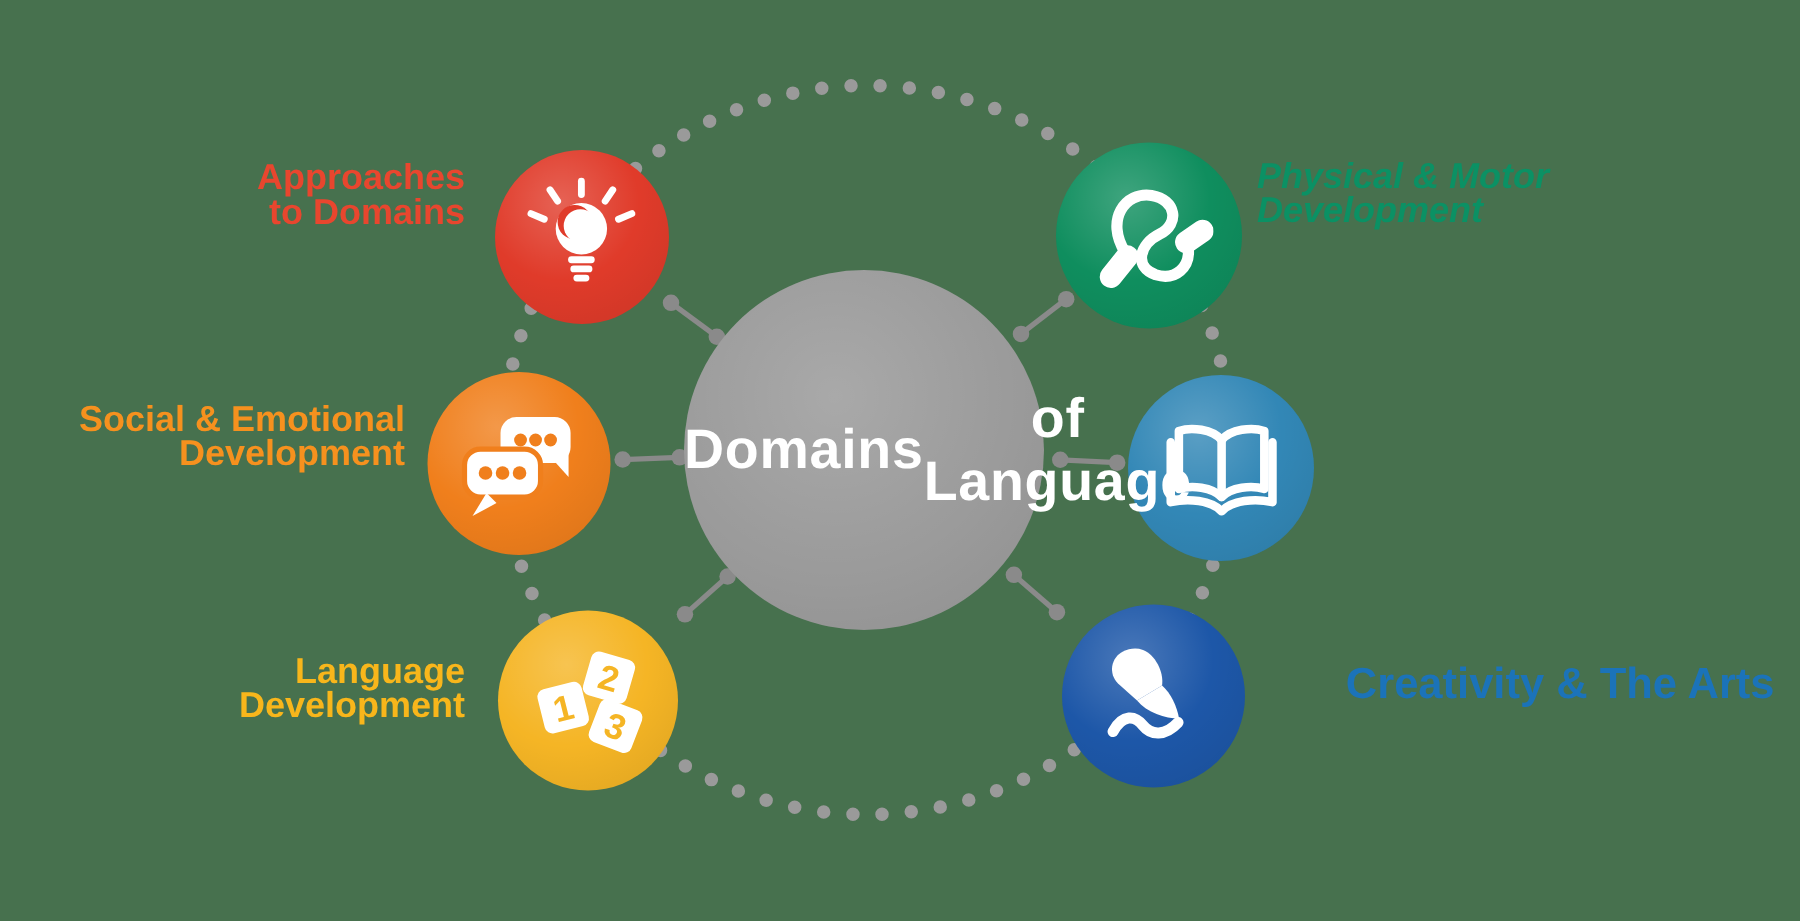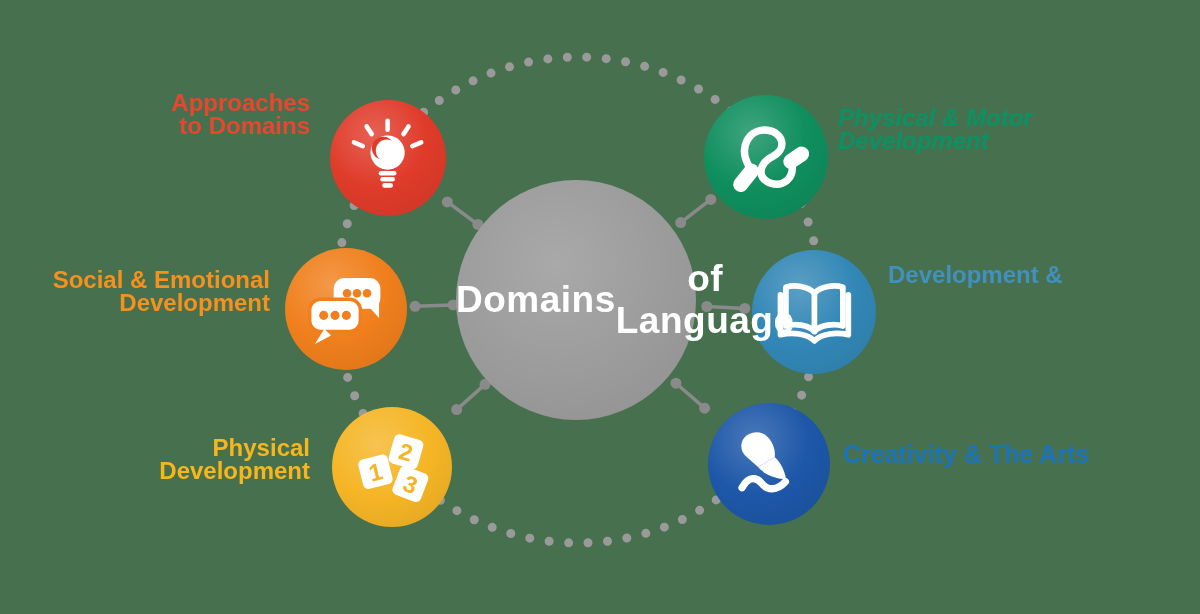--- a/index.html
+++ b/index.html
@@ -31,26 +31,26 @@
   .center-circle::after{
     content:"";position:absolute;inset:0;border-radius:50%;
     background:radial-gradient(circle at 42% 35%, rgba(255,255,255,.14), rgba(255,255,255,0) 55%, rgba(0,0,0,.08) 100%);
   }
   .center-circle span{
     position:relative;z-index:1;color:#fff;font-weight:700;
     font-size:37px;line-height:1.13;letter-spacing:.5px;display:block;
   }
   .label{position:absolute;font-weight:700;font-size:24px;line-height:.97;}
   .label span{display:block;}
-  #l-approaches{left:60px; top:91px;width:250px;text-align:right;}
+  #l-approaches{left:60px; top:107px;width:250px;text-align:right;}
   #l-social    {left:20px; top:268px;width:250px;text-align:right;}
   #l-cognitive {left:60px; top:436px;width:250px;text-align:right;}
   #l-physical  {left:838px;top:106px;width:290px;text-align:left;}
   #l-language  {left:888px;top:263px;width:260px;text-align:left;}
-  #l-creativity{left:843px;top:442px;width:340px;text-align:left;font-size:25px;}
+  #l-creativity{left:843px;top:442px;width:340px;text-align:right;font-size:29px;}
 </style>
 </head>
 <body>
 
 <div class="stage" style="background-color: rgb(71, 113, 78);">
 
   <svg class="lines-svg" id="lines" width="1200" height="614">
       <circle cx="578" cy="300" r="243" fill="none" stroke="#9a9a9a" stroke-width="9" stroke-dasharray="0 19.55" stroke-linecap="round"></circle>
       <line x1="477.89173914496916" y1="224.48243207596676" x2="447.33966109385756" y2="201.8866243506655" stroke="#8a8a8a" stroke-width="3.5"></line>
       <circle cx="477.89173914496916" cy="224.48243207596676" r="5.5" fill="#8a8a8a"></circle>
@@ -132,21 +132,21 @@
         <rect x="31" y="9" width="23" height="23" rx="4" fill="#fff"></rect>
         <text x="42.5" y="27" text-anchor="middle" font-family="Liberation Sans, sans-serif" font-weight="bold" font-size="18" fill="#f5b525">2</text>
       </g>
       <g transform="rotate(21 46 45)">
         <rect x="34.5" y="33.5" width="23" height="23" rx="4" fill="#fff"></rect>
         <text x="46" y="51.5" text-anchor="middle" font-family="Liberation Sans, sans-serif" font-weight="bold" font-size="18" fill="#f5b525">3</text>
       </g>
     </svg>
   </div>
   <div class="label" id="l-cognitive" style="color: rgb(248, 182, 27);">
-    <span>Physical</span>
+    <span>Language</span>
     <span>Development</span>
   </div>
 
   <div class="sat" id="c-physical" style="background-color: rgb(15, 142, 94);">
     <svg viewBox="0 0 64 64">
       <path d="M20 40 C10 24 20 10 33 12 C45 14 47 26 37 31 C27 36 24 47 35 51 C45 54 52 47 51 38" fill="none" stroke="#fff" stroke-width="5.5" stroke-linecap="round"></path>
       <line x1="13" y1="52" x2="21" y2="42" stroke="#fff" stroke-width="11" stroke-linecap="round"></line>
       <line x1="50" y1="35" x2="58" y2="29.5" stroke="#fff" stroke-width="11" stroke-linecap="round"></line>
     </svg>
   </div>
@@ -158,21 +158,20 @@
   <div class="sat" id="c-language" style="background-color: rgb(50, 135, 182);">
     <svg viewBox="0 0 64 64">
       <g fill="none" stroke="#fff" stroke-width="4.2" stroke-linecap="round" stroke-linejoin="round">
         <path d="M32 18 C27.5 12.5 17 11.5 11 13.5 V42 C17 40 27.5 41 32 46 C36.5 41 47 40 53 42 V13.5 C47 11.5 36.5 12.5 32 18 Z"></path>
         <line x1="32" y1="18" x2="32" y2="46"></line>
         <path d="M7 19 V48.5 C15.5 46.5 27 47.5 32 53 C37 47.5 48.5 46.5 57 48.5 V19"></path>
       </g>
     </svg>
   </div>
   <div class="label" id="l-language" style="color: rgb(65, 144, 191);">
-    <span>Development &amp;</span>
   </div>
 
   <div class="sat" id="c-creativity" style="background-color: rgb(29, 87, 168);">
     <svg viewBox="0 0 64 64">
       <g fill="#fff">
         <path d="M17 10 C11 13 9.5 21 14.5 26 L24 34.5 L36.5 27 C37.5 20 33 11.5 27 9.2 C23.5 7.9 20 8.5 17 10 Z"></path>
         <path d="M24 34.5 L36.5 27 C41 31 44 37.5 45 43.5 C38 43.5 29 40.5 24 34.5 Z"></path>
       </g>
       <path d="M12 50 C17 41 23 42 27 47 C31 52 38 52.5 44.5 45.5" fill="none" stroke="#fff" stroke-width="5.5" stroke-linecap="round"></path>
     </svg>

